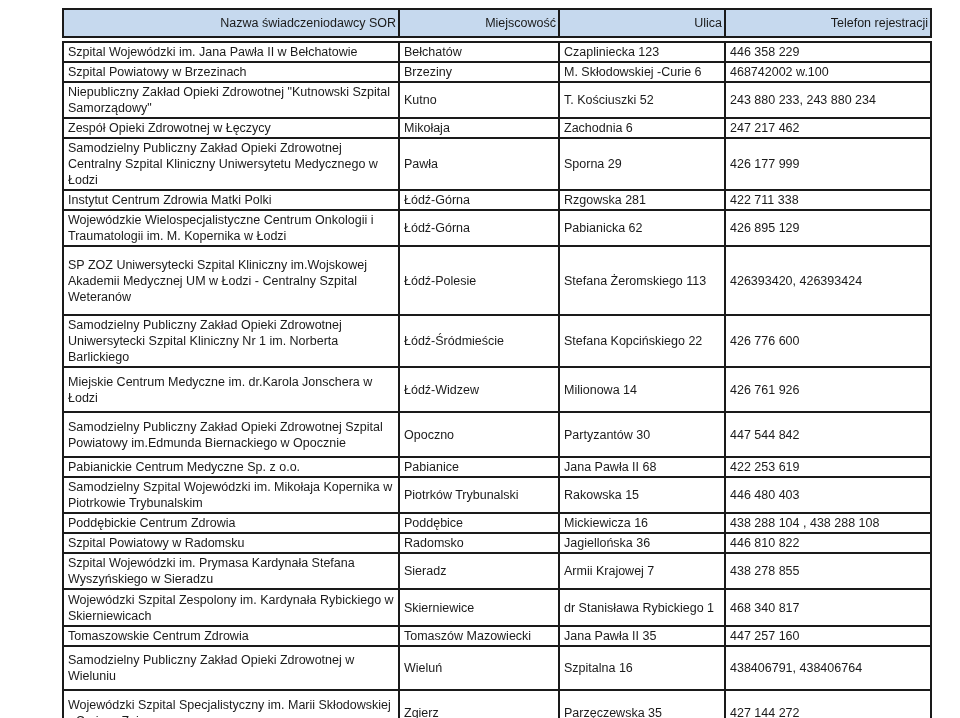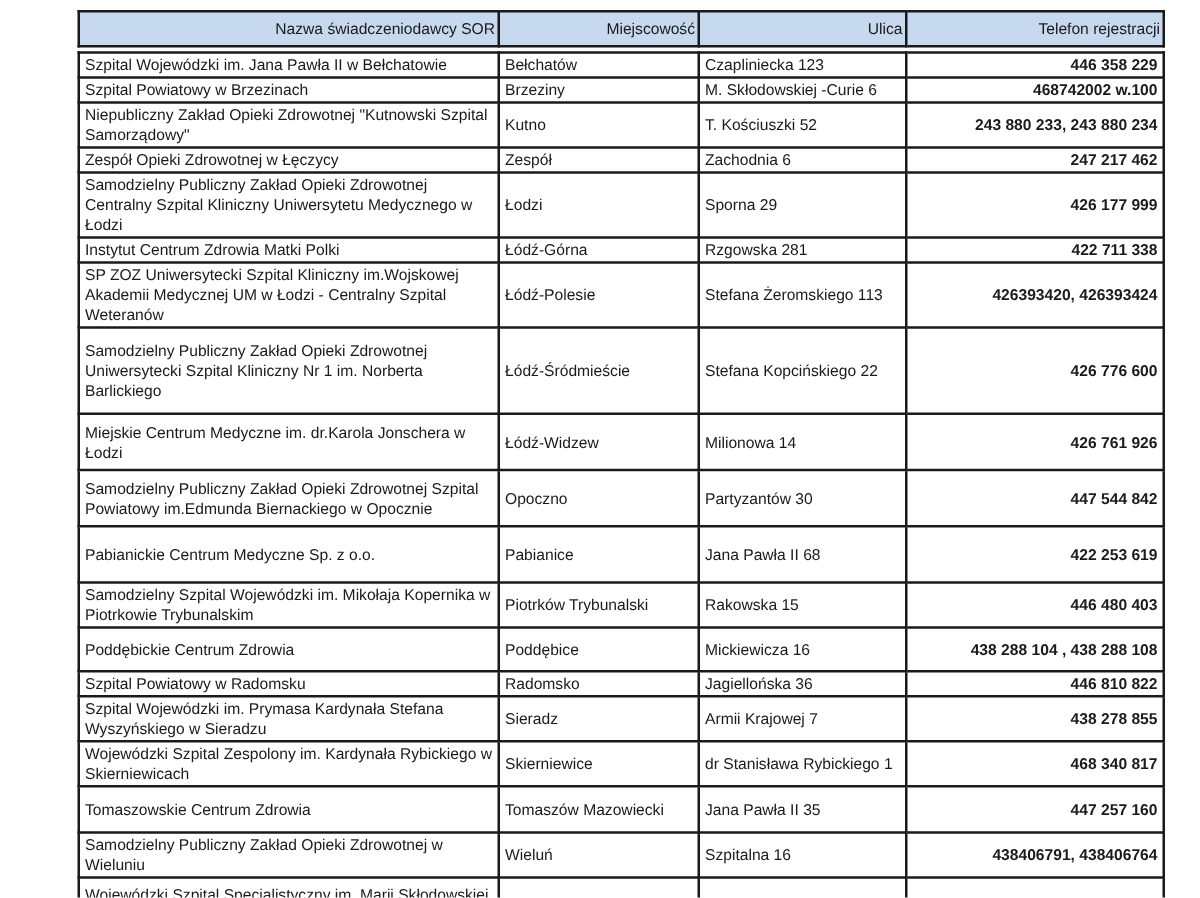--- a/index.html
+++ b/index.html
@@ -44,21 +44,21 @@
   }
   .data-table td {
     border: 2px solid var(--border-color);
     font-size: 12.5px;
     line-height: 16px;
     padding: 1px 4px;
     vertical-align: middle;
     overflow: hidden;
     word-wrap: break-word;
   }
-  .data-table td.col-phone { text-align: right; font-weight: bold; }
+  .data-table td.col-phone { text-align: left; }
   .data-table td.col-name,
   .data-table td.col-town,
   .data-table td.col-street { text-align: left; }
 
   .data-table tbody tr:nth-child(1)  { height: 18px; }
   .data-table tbody tr:nth-child(2)  { height: 18px; }
   .data-table tbody tr:nth-child(3)  { height: 35px; }
   .data-table tbody tr:nth-child(4)  { height: 18px; }
   .data-table tbody tr:nth-child(5)  { height: 45px; }
   .data-table tbody tr:nth-child(6)  { height: 18px; }
@@ -120,37 +120,43 @@
           <td class="col-phone">468742002 w.100</td>
         </tr>
         <tr>
           <td class="col-name">Niepubliczny Zakład Opieki Zdrowotnej "Kutnowski Szpital Samorządowy"</td>
           <td class="col-town">Kutno</td>
           <td class="col-street">T. Kościuszki 52</td>
           <td class="col-phone">243 880 233, 243 880 234</td>
         </tr>
         <tr>
           <td class="col-name">Zespół Opieki Zdrowotnej w Łęczycy</td>
-          <td class="col-town">Zespół</td>
+          <td class="col-town">Mikołaja</td>
           <td class="col-street">Zachodnia 6</td>
           <td class="col-phone">247 217 462</td>
         </tr>
         <tr>
           <td class="col-name">Samodzielny Publiczny Zakład Opieki Zdrowotnej Centralny Szpital Kliniczny Uniwersytetu Medycznego w Łodzi</td>
-          <td class="col-town">Łodzi</td>
+          <td class="col-town">Pawła</td>
           <td class="col-street">Sporna 29</td>
           <td class="col-phone">426 177 999</td>
         </tr>
         <tr>
           <td class="col-name">Instytut Centrum Zdrowia Matki Polki</td>
           <td class="col-town">Łódź-Górna</td>
           <td class="col-street">Rzgowska 281</td>
           <td class="col-phone">422 711 338</td>
         </tr>
         <tr>
+          <td class="col-name">Wojewódzkie Wielospecjalistyczne Centrum Onkologii i Traumatologii im. M. Kopernika w Łodzi</td>
+          <td class="col-town">Łódź-Górna</td>
+          <td class="col-street">Pabianicka 62</td>
+          <td class="col-phone">426 895 129</td>
+        </tr>
+        <tr>
           <td class="col-name">SP ZOZ Uniwersytecki Szpital Kliniczny im.Wojskowej Akademii Medycznej UM w Łodzi - Centralny Szpital Weteranów</td>
           <td class="col-town">Łódź-Polesie</td>
           <td class="col-street">Stefana Żeromskiego 113</td>
           <td class="col-phone">426393420, 426393424</td>
         </tr>
         <tr>
           <td class="col-name">Samodzielny Publiczny Zakład Opieki Zdrowotnej Uniwersytecki Szpital Kliniczny Nr 1 im. Norberta Barlickiego</td>
           <td class="col-town">Łódź-Śródmieście</td>
           <td class="col-street">Stefana Kopcińskiego 22</td>
           <td class="col-phone">426 776 600</td>

